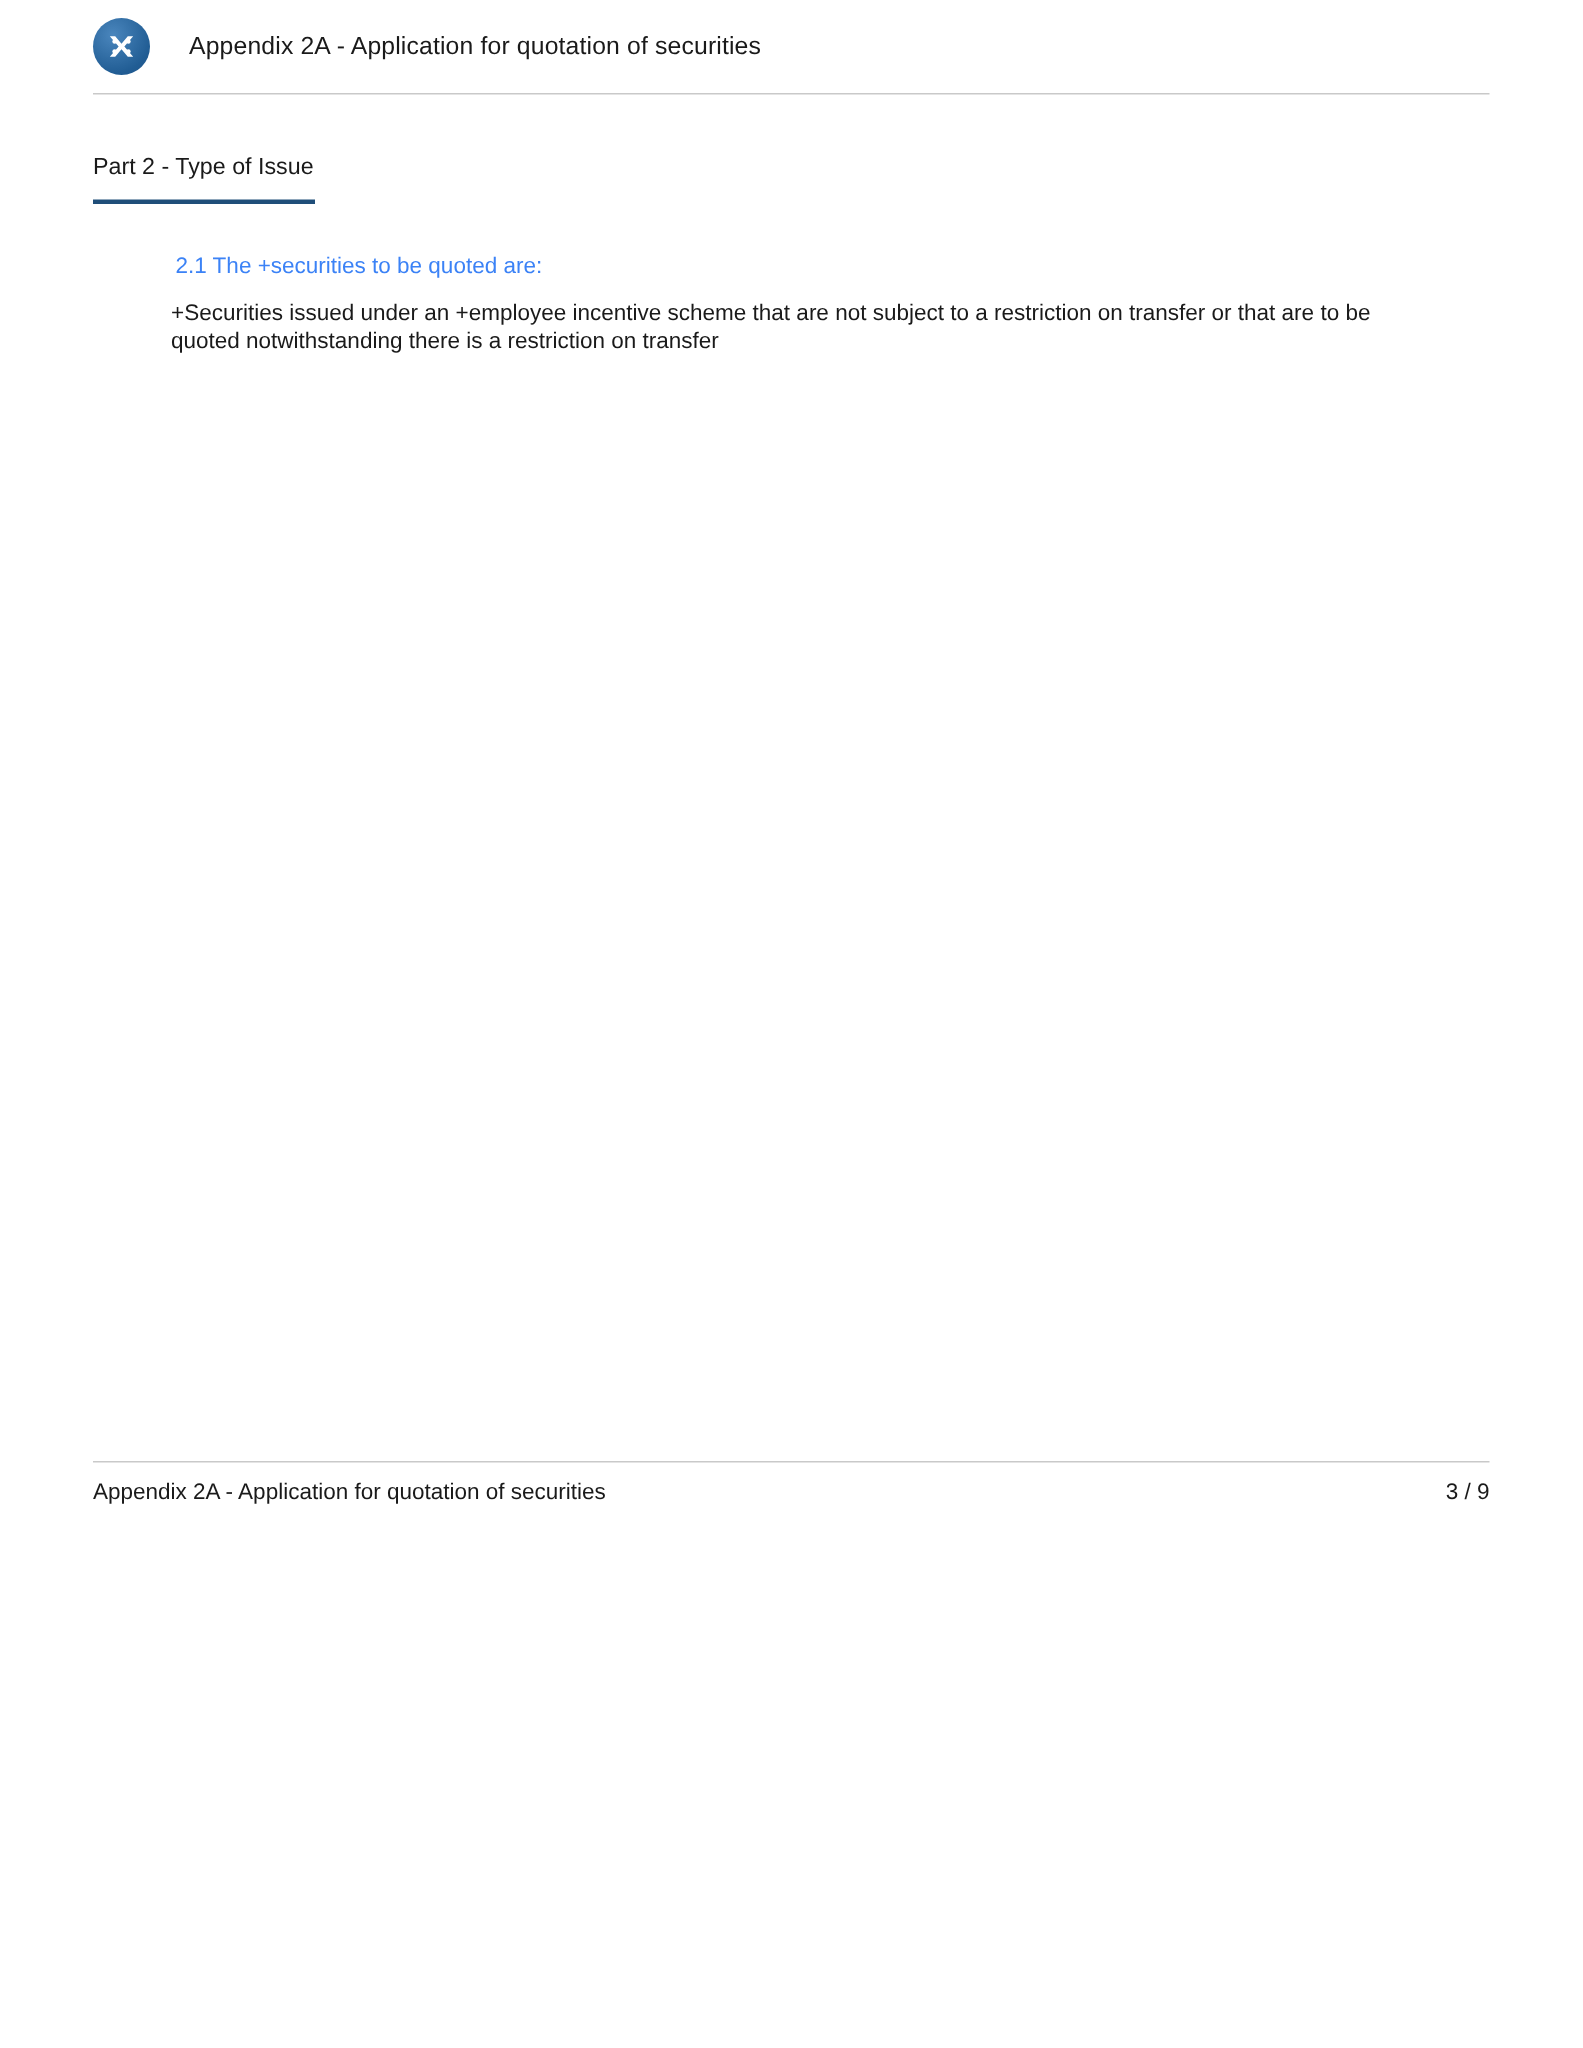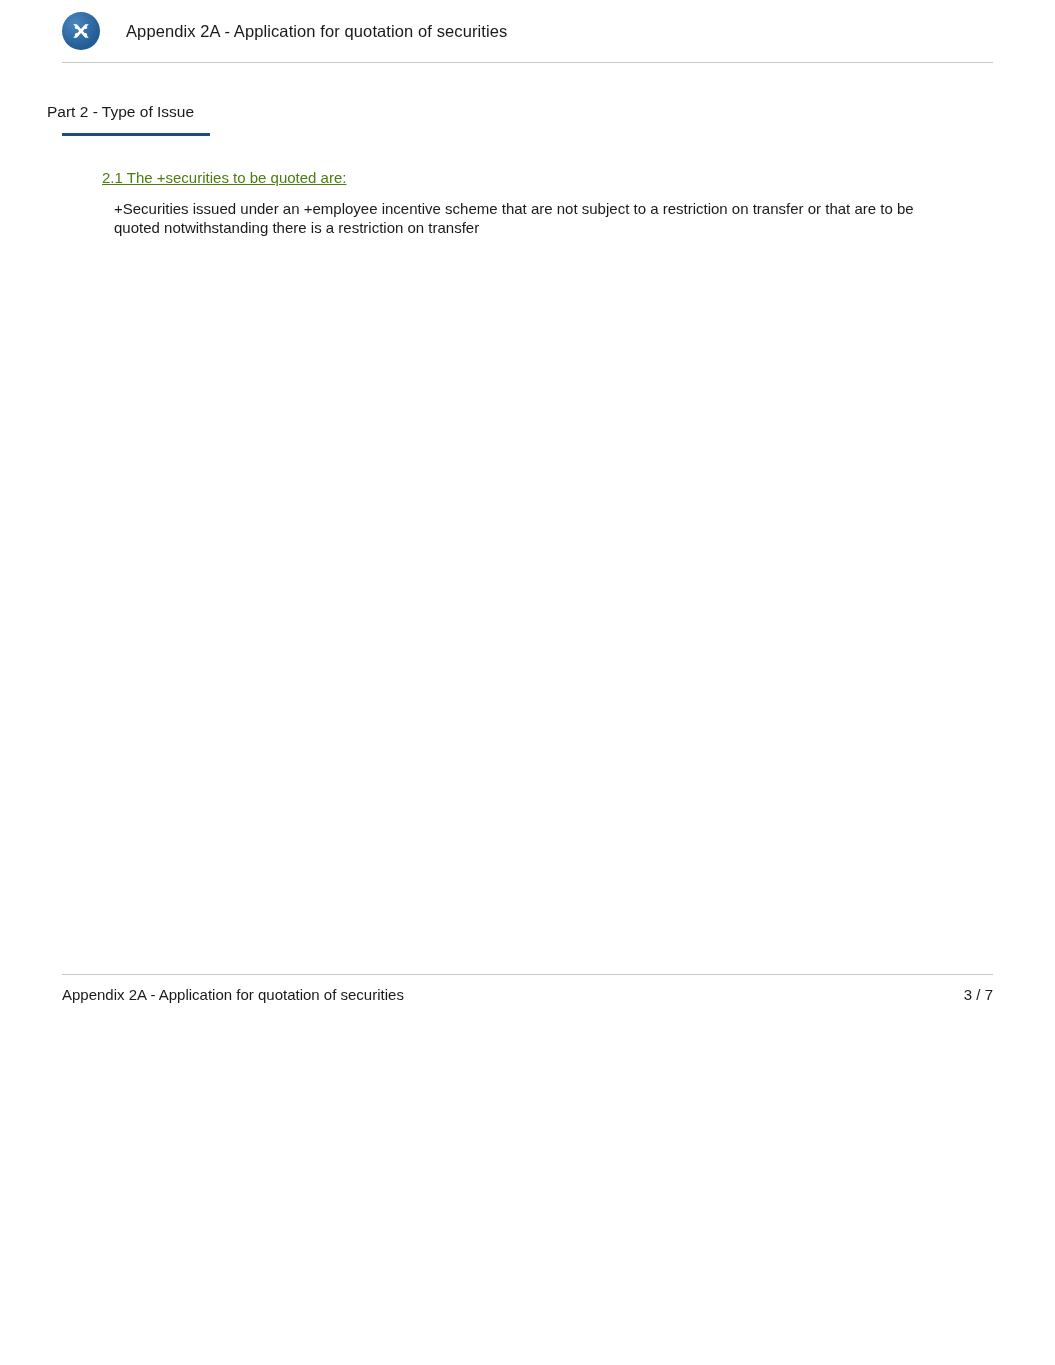--- a/index.html
+++ b/index.html
@@ -47,21 +47,21 @@
     margin-left: 26px;
     font-size: 16.5px;
     color: #1a1a1a;
     letter-spacing: 0.1px;
   }
 
   
   .section-head {
     position: absolute;
     top: 103px;
-    left: 47px;
+    left: 62px;
     font-size: 15.5px;
     color: #1a1a1a;
     padding-bottom: 12px;
   }
   .section-rule {
     position: absolute;
     top: 133px;
     left: 62px;
     width: 148px;
     height: 3px;
@@ -74,23 +74,22 @@
     top: 168px;
     left: 102px;
     right: 110px;
   }
   .qblock {
     margin-bottom: 22px;
   }
   .qlabel {
     font-size: 15px;
     line-height: 1.28;
-    color: #4d7c0f;
-    margin: 0 0 2px 0;
-    text-decoration: underline;
+    color: #3b82f6;
+    margin: 0 0 2px 15px;
   }
   .qanswer {
     font-size: 15px;
     line-height: 1.28;
     color: #1a1a1a;
     margin: 12px;
     max-width: 832px;
   }
 
   
@@ -137,16 +136,16 @@
     <div class="qblock">
       <p class="qlabel">2.1 The +securities to be quoted are:</p>
       <p class="qanswer">+Securities issued under an +employee incentive scheme that are not subject to a restriction on transfer or that are to be quoted notwithstanding there is a restriction on transfer</p>
     </div>
 
 
   </div>
 
   <div class="doc-footer">
     <div>Appendix 2A - Application for quotation of securities</div>
-    <div class="footer-page">3 / 7</div>
+    <div class="footer-page">3 / 9</div>
   </div>
 
 </div>
 
 </body></html>

